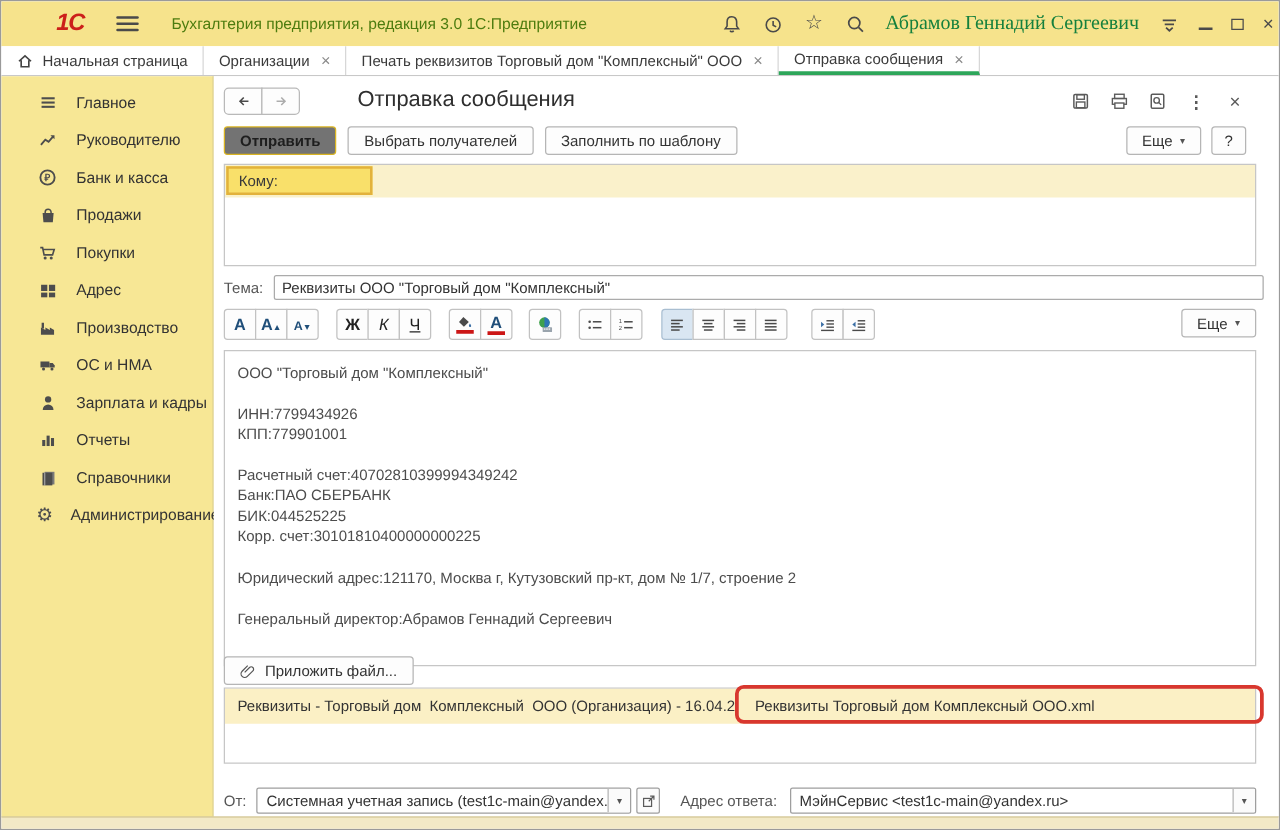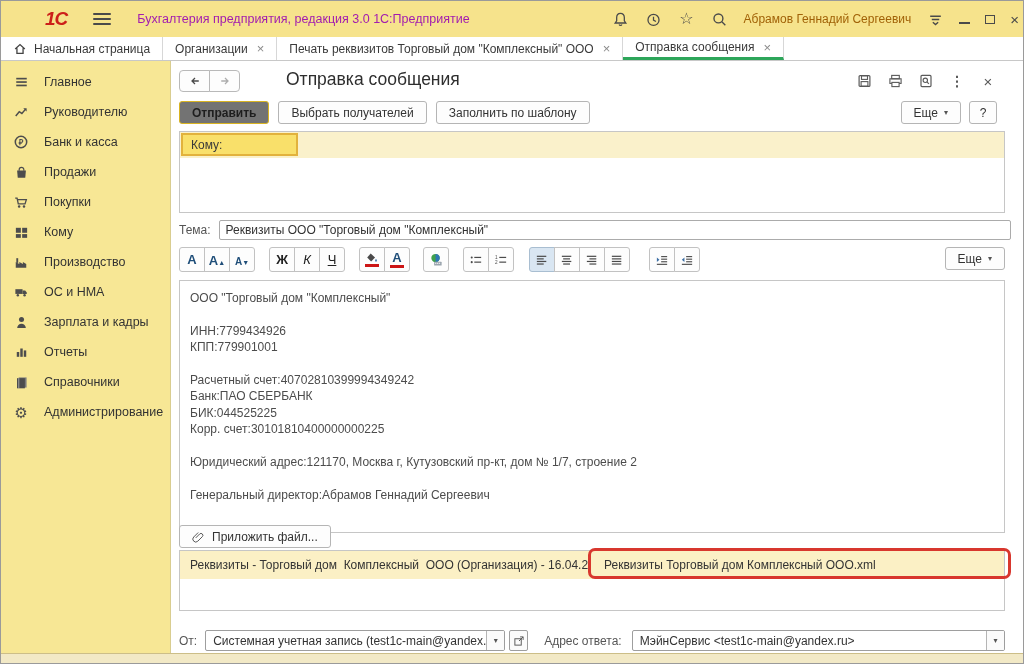--- a/index.html
+++ b/index.html
@@ -5,40 +5,40 @@
   * { margin:0; padding:0; box-sizing:border-box; }
   html,body { background:#e8e8e8; font-family:"Liberation Sans", sans-serif; }
   .window { position:relative; width:1024px; height:664px; background:#fff;
     border:1px solid #9a9a9a; box-shadow:0 3px 6px rgba(0,0,0,.3); overflow:hidden; }
 
   
   .titlebar { height:36px; background:#f6e38c; display:flex; align-items:center; padding:0 4px; }
   .logo1c { color:#cc1f1a; font-weight:bold; font-style:italic; font-size:19px; letter-spacing:-1px; margin-left:40px; }
   .hamburger { width:18px; margin-left:26px; cursor:pointer; }
   .hamburger div { height:2px; background:#4a4a4a; margin:3px 0; border-radius:1px; }
-  .app-title { font-size:12.5px; color:#a21caf; margin-left:26px; }
+  .app-title { font-size:12.5px; color:#4d7c0f; margin-left:26px; }
   .tb-right { margin-left:auto; display:flex; align-items:center; gap:15px; }
   .tb-ico { width:18px; height:18px; display:inline-flex; align-items:center; justify-content:center; color:#4a4a4a; cursor:pointer; }
   .tb-star { font-size:16px; color:#4a4a4a; line-height:1; }
-  .tb-user { font-size:12px; color:#a16207; }
+  .tb-user { font-size:16px; color:#15803d;font-family:Liberation Serif, serif; }
   .win-min { width:11px; height:9px; border-bottom:2px solid #4a4a4a; cursor:pointer; }
   .win-max { width:10px; height:9px; border:1.6px solid #4a4a4a; cursor:pointer; }
   .win-close { font-size:15px; color:#4a4a4a; cursor:pointer; line-height:1; }
 
   
   .tabbar { height:24px; background:#ffffff; border-bottom:1px solid #c8c8c8; display:flex; }
   .tab { display:flex; align-items:center; gap:7px; padding:0 12px; font-size:12px; color:#3a3a3a;
     border-right:1px solid #d7d7d7; cursor:pointer; position:relative; white-space:nowrap; }
   .tab .tabx { color:#8a8a8a; font-size:13px; margin-left:2px; }
   .tab.active { border-bottom:3px solid #2da65a; }
 
   
   .main { display:flex; height:592px; }
   .sidebar { width:170px; background:#f7e795; border-right:1px solid #d9cd90; padding-top:6px; }
-  .side-item { height:30px; display:flex; align-items:center; gap:14px; padding-left:11px; cursor:pointer; }
+  .side-item { height:30px; display:flex; align-items:center; gap:14px; padding-left:28px; cursor:pointer; }
   .side-item .sico { width:18px; height:16px; display:inline-flex; align-items:center; justify-content:center; color:#4d4d4d; }
   .side-item .slabel { font-size:12.5px; color:#333; }
   .sico-glyph { font-size:15px; line-height:1; color:#4d4d4d; }
   .sico-dtkt { font-size:7px; font-weight:bold; color:#4d4d4d; line-height:1.05; text-align:left; }
 
   .content { position:relative; flex:1; background:#fff; }
 
   
   .navbtns { position:absolute; left:8px; top:9px; display:flex; }
   .navbtn { width:31px; height:22px; background:#fdfdfd; border:1px solid #b9b9b9; display:flex; align-items:center; justify-content:center; cursor:pointer; }
@@ -236,21 +236,21 @@
       </div>
       <div class="side-item">
         <span class="sico">
             <svg width="15" height="15" viewBox="0 0 16 16">
               <rect x="2" y="3" width="5.3" height="5.3" fill="#4d4d4d"></rect>
               <rect x="8.7" y="3" width="5.3" height="5.3" fill="#4d4d4d"></rect>
               <rect x="2" y="9.7" width="5.3" height="4" fill="#4d4d4d"></rect>
               <rect x="8.7" y="9.7" width="5.3" height="4" fill="#4d4d4d"></rect>
             </svg>
           </span>
-        <span class="slabel">Кому</span>
+        <span class="slabel">Адрес</span>
       </div>
       <div class="side-item">
         <span class="sico">
             <svg width="16" height="15" viewBox="0 0 16 16">
               <rect x="3" y="3.4" width="2" height="5" fill="#4d4d4d"></rect>
               <path d="M2.4 13.6V7.4l3.8 2.1V7.4L10 9.5V7.4l3.6 2.1v4.1z" fill="#4d4d4d"></path>
             </svg>
           </span>
         <span class="slabel">Производство</span>
       </div>

